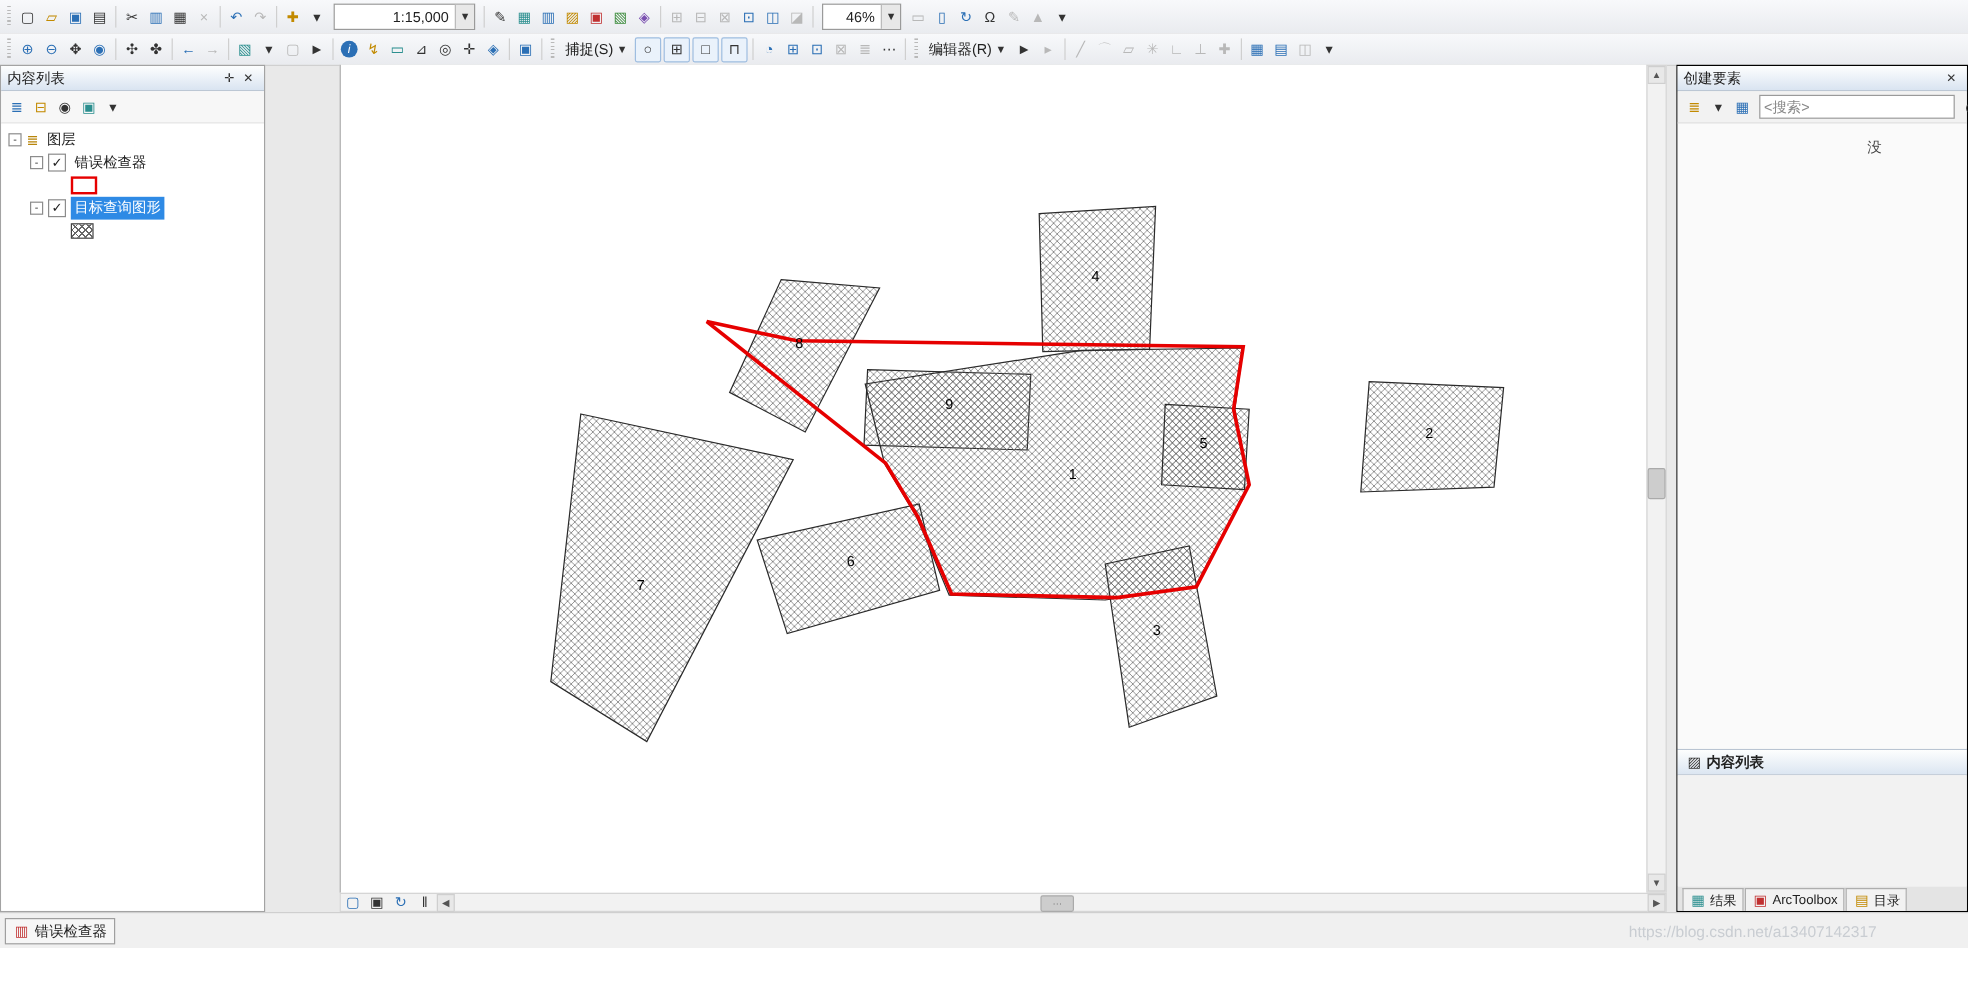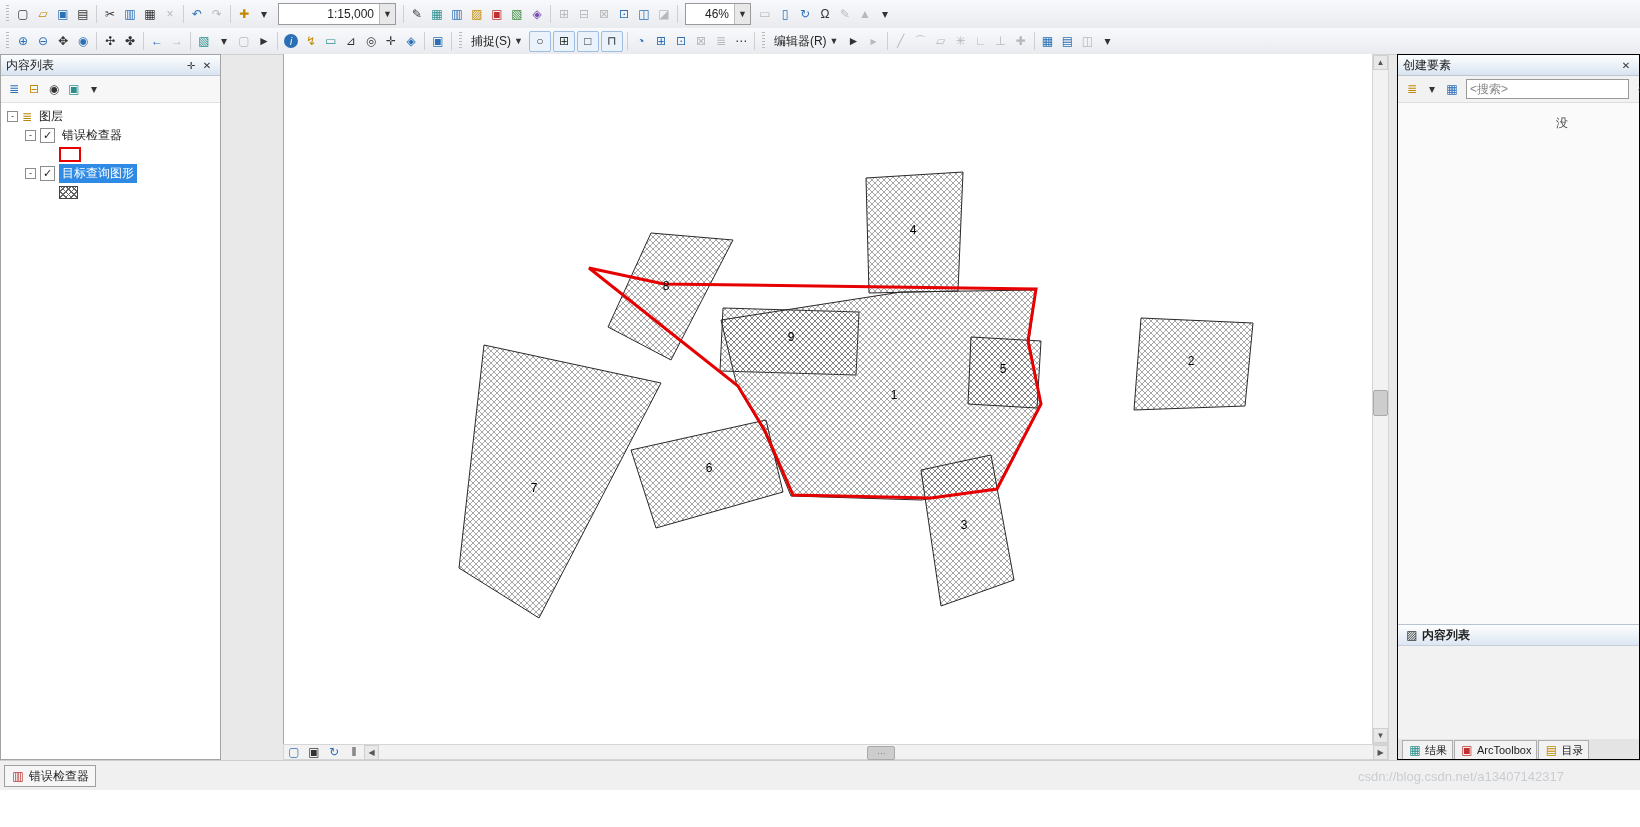--- a/index.html
+++ b/index.html
@@ -330,16 +330,16 @@
         <span>目录</span>
       </span>
     </div>
   </div>
 
   <div id="status-bar">
     <span id="error-inspector-btn">
       <span class="tbi red" style="width:14px">▥</span>
       <span>错误检查器</span>
     </span>
-    <span id="watermark">csdn://blog.csdn.net/a13407142317</span>
+    <span id="watermark">https://blog.csdn.net/a13407142317</span>
   </div>
   <div id="page-bottom"></div>
 </div>
 
 </body></html>

